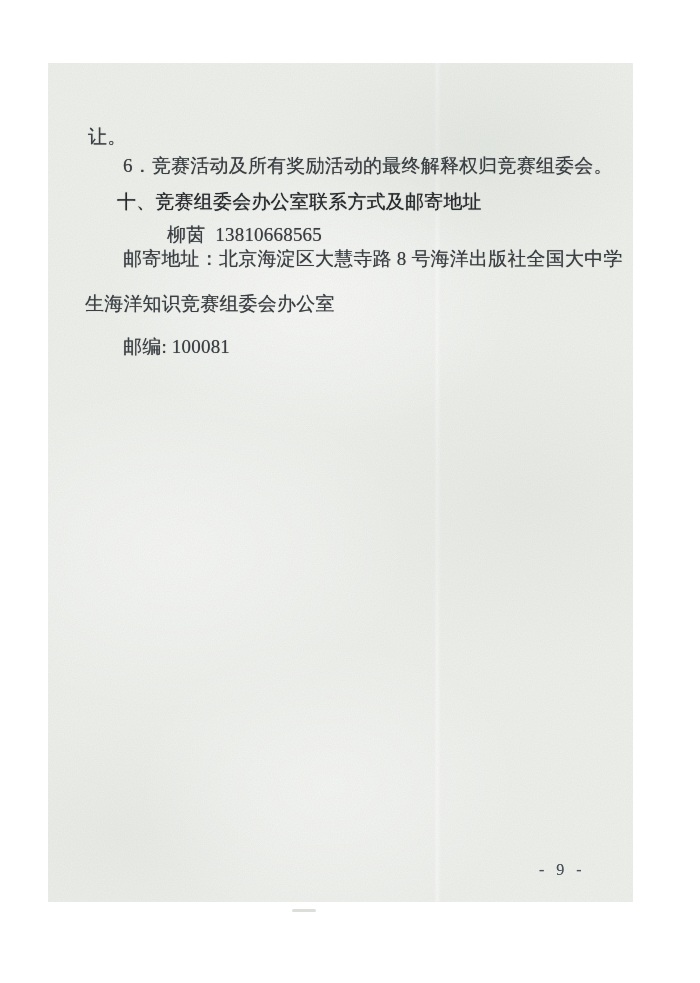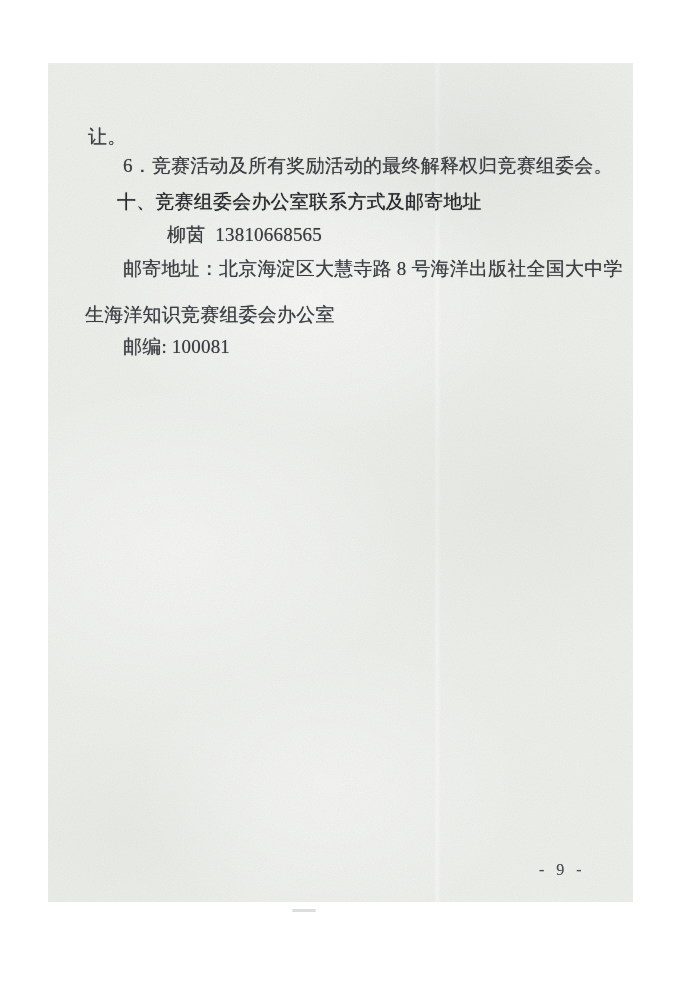--- a/index.html
+++ b/index.html
@@ -52,22 +52,22 @@
   }
   .line.heading {
     font-weight: 400;
     color: #282b2e;
     text-shadow: 0 0 0.8px rgba(40,43,46,0.85);
   }
   .l1 { left: 40px;  top: 63px;  }
   .l2 { left: 75px;  top: 92px;  }
   .l3 { left: 69px;  top: 128px; }
   .l4 { left: 75px;  top: 161px; margin-left: 44px; }
-  .l5 { left: 75px;  top: 195px; }
-  .l6 { left: 37px;  top: 241px; }
+  .l5 { left: 75px;  top: 185px; }
+  .l6 { left: 37px;  top: 230px; }
   .l7 { left: 75px;  top: 257px; margin-top: 16px; }
   .l8 { left: 75px;  top: 292px; }
   .page-number {
     position: absolute;
     left: 491px;
     top: 797px;
     font-size: 16px;
     line-height: 20px;
     letter-spacing: 4px;
     color: #4c525a;

